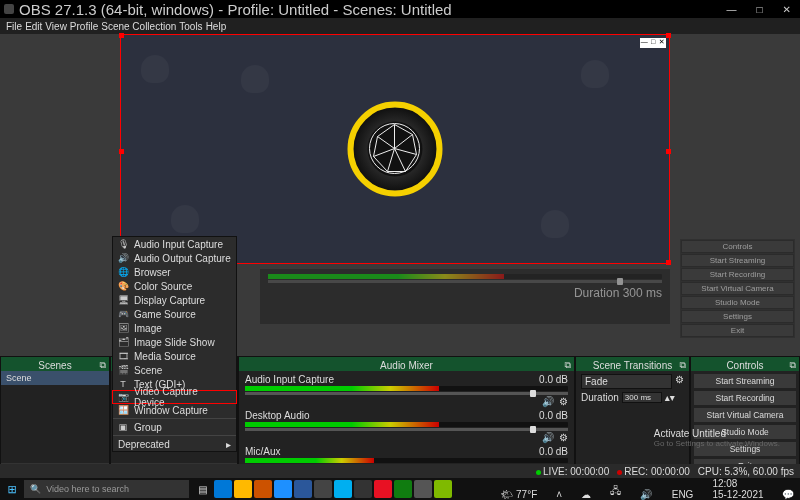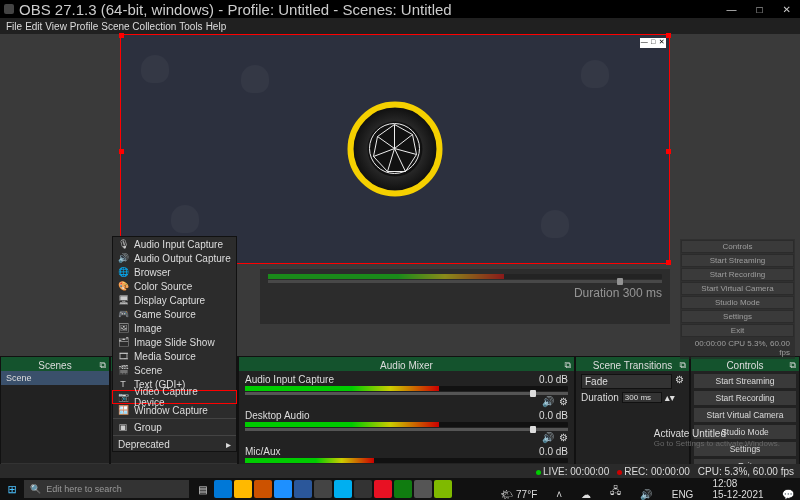--- a/index.html
+++ b/index.html
@@ -128,21 +128,20 @@
   </div>
 
   <div class="ghost-ctrl">
     <div class="r">Controls</div>
     <div class="r">Start Streaming</div>
     <div class="r">Start Recording</div>
     <div class="r">Start Virtual Camera</div>
     <div class="r">Studio Mode</div>
     <div class="r">Settings</div>
     <div class="r">Exit</div>
-    <div class="r" style="text-align:right;background:none;border:none">00:00:00   CPU 5.3%, 60.00 fps</div>
   </div>
 
   <div class="ghost-mixer">
     <div style="padding:4px 8px">
       <div class="mxrow">
           <div class="bar">
             <div class="g"></div>
           </div>
           <div class="slider">
             <div class="knob"></div>
@@ -347,21 +346,21 @@
 <div class="status">
   <span><span class="dot"></span><span>LIVE: 00:00:00</span></span>
   <span><span class="dot r"></span><span>REC: 00:00:00</span></span>
   <span>CPU: 5.3%, 60.00 fps</span>
 </div>
 
 <div class="taskbar">
   <div class="start">⊞</div>
   <div class="search">
     <span>🔍</span>
-    <span>Edit here to search</span>
+    <span>Video here to search</span>
   </div>
   <div class="tico">▤</div>
   <div class="tico" style="background:#0078d7"></div>
   <div class="tico" style="background:#ffb900"></div>
   <div class="tico" style="background:#cc5200"></div>
   <div class="tico" style="background:#1e90ff"></div>
   <div class="tico" style="background:#2b579a"></div>
   <div class="tico" style="background:#444"></div>
   <div class="tico" style="background:#00aff0"></div>
   <div class="tico" style="background:#333"></div>

